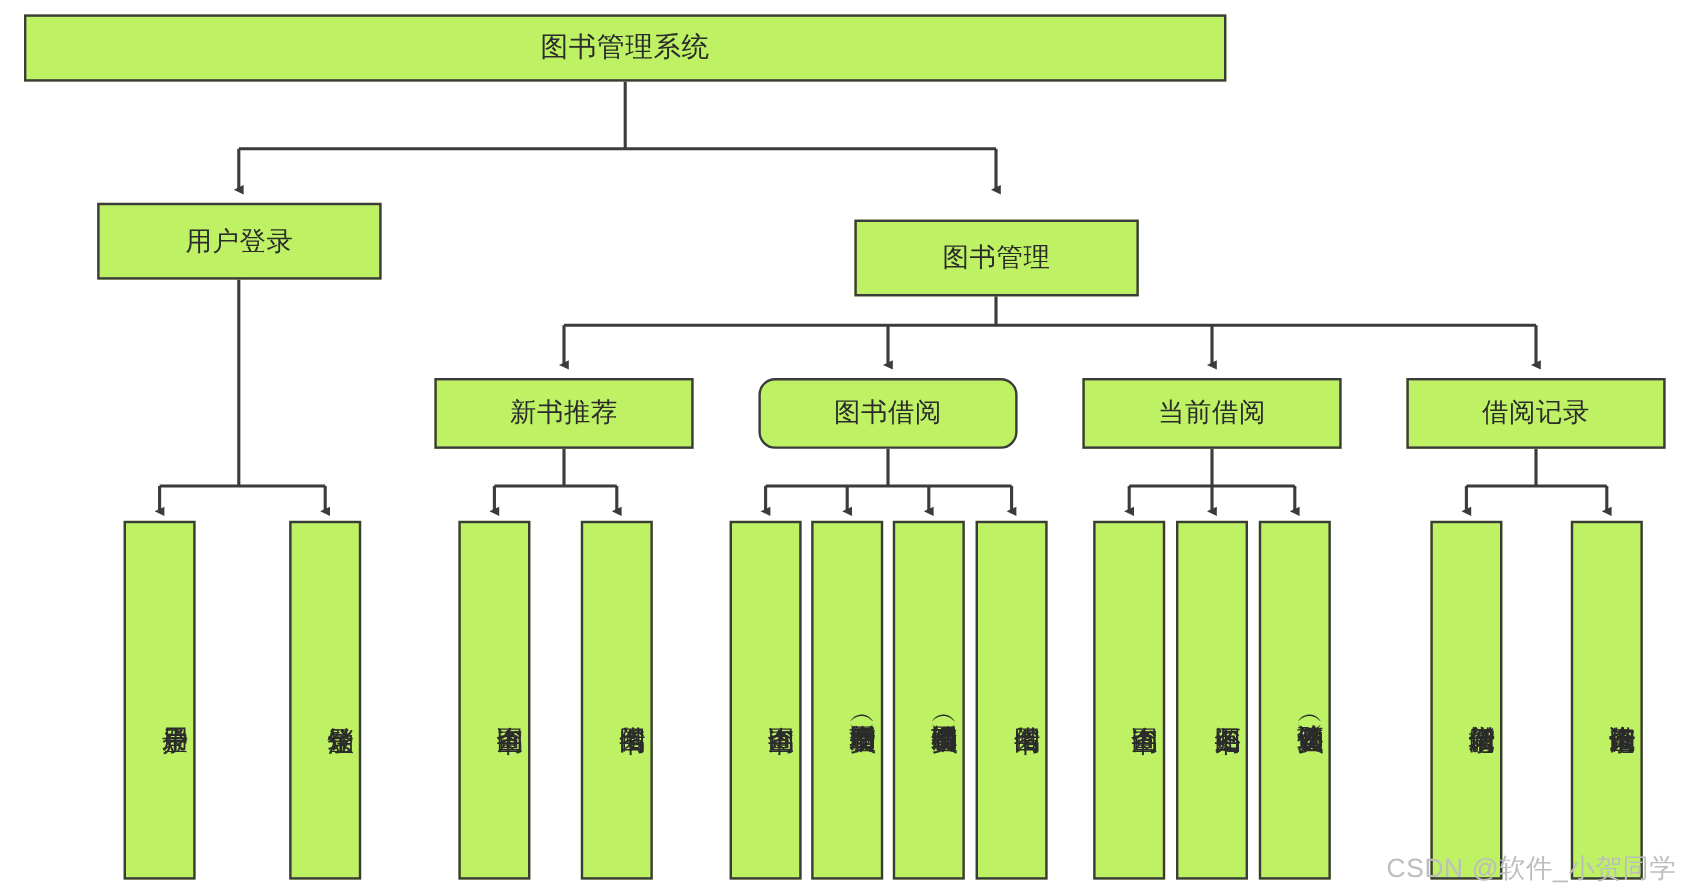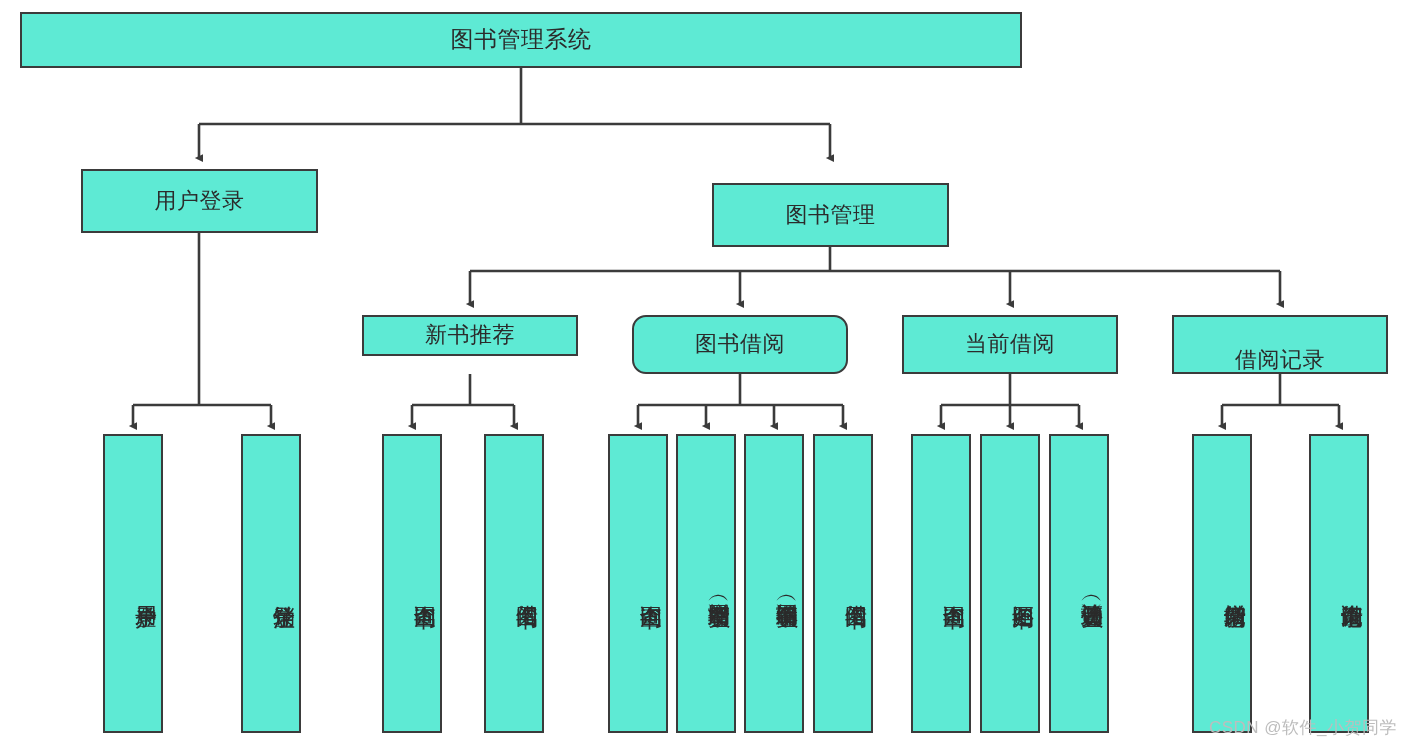--- a/index.html
+++ b/index.html
@@ -23,21 +23,21 @@
     position: absolute;
     left: 0;
     top: 0;
     width: 1405px;
     height: 747px;
     pointer-events: none;
   }
   .node {
     position: absolute;
     box-sizing: border-box;
-    background: #5eead4;
+    background: #bef264;
     border: 2.5px solid #3b3b3b;
     display: flex;
     align-items: center;
     justify-content: center;
     color: #2b2b2b;
     letter-spacing: 0.5px;
   }
   .node.horiz {
     font-size: 22px;
     line-height: 1.1;
@@ -57,21 +57,21 @@
   }
   .node.vert .vlabel {
     writing-mode: vertical-rl;
     text-orientation: upright;
     display: block;
   }
   .watermark {
     position: absolute;
     right: 8px;
     bottom: 8px;
-    font-size: 17px;
+    font-size: 22px;
     color: #bdbdbd;
     letter-spacing: 0.5px;
     user-select: none;
     white-space: nowrap;
   }
 </style>
 </head>
 <body>
 
 <div id="diagram-root">
@@ -131,30 +131,30 @@
     <span>图书管理系统</span>
   </div>
 
   <div class="node horiz" style="left:81px; top:169px; width:237px; height:64px;">
     <span>用户登录</span>
   </div>
   <div class="node horiz" style="left:712px; top:183px; width:237px; height:64px;">
     <span>图书管理</span>
   </div>
 
-  <div class="node horiz" style="left:362px; top:315px; width:216px; height:41px;">
+  <div class="node horiz" style="left:362px; top:315px; width:216px; height:59px;">
     <span>新书推荐</span>
   </div>
   <div class="node horiz" style="left:632px; top:315px; width:216px; height:59px;border-radius:14px;">
     <span>图书借阅</span>
   </div>
   <div class="node horiz" style="left:902px; top:315px; width:216px; height:59px;">
     <span>当前借阅</span>
   </div>
-  <div class="node horiz" style="left:1172px; top:315px; width:216px; height:59px;align-items:flex-end;">
+  <div class="node horiz" style="left:1172px; top:315px; width:216px; height:59px;">
     <span>借阅记录</span>
   </div>
 
   <div class="node vert" style="left:103px; top:434px; width:60px; height:299px;">
     <span class="vlabel">用户登录</span>
   </div>
   <div class="node vert" style="left:241px; top:434px; width:60px; height:299px;">
     <span class="vlabel">注销登录</span>
   </div>
 

